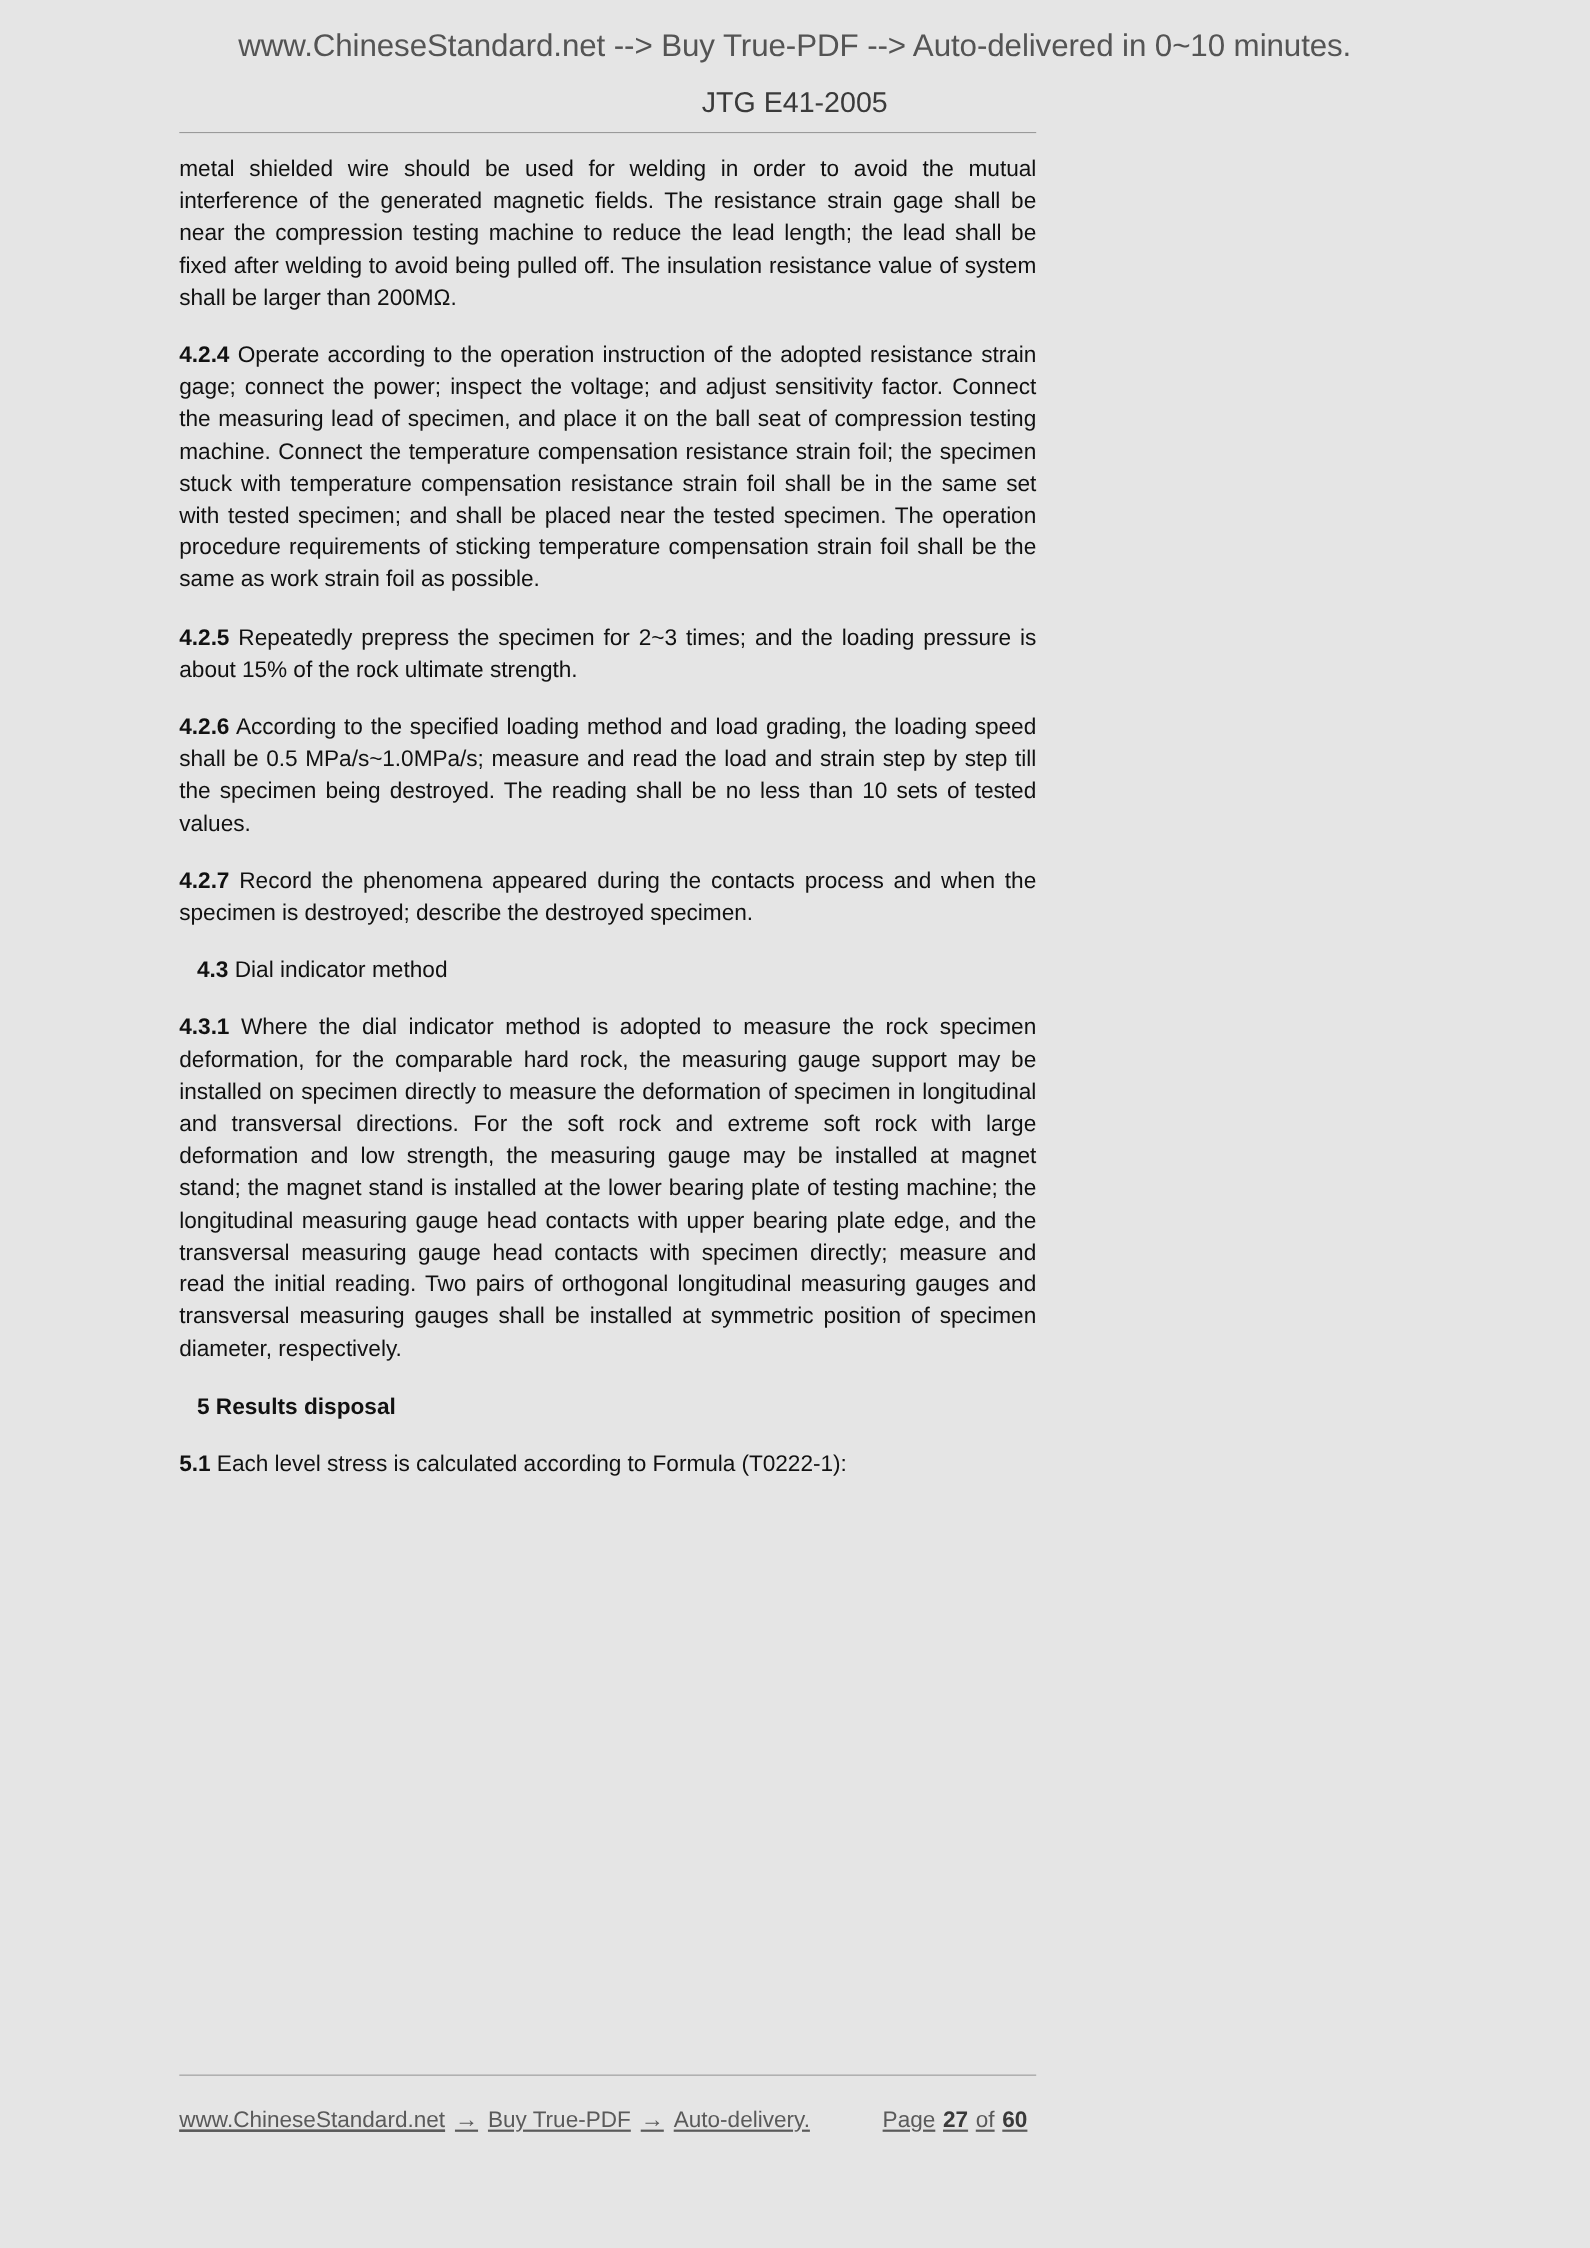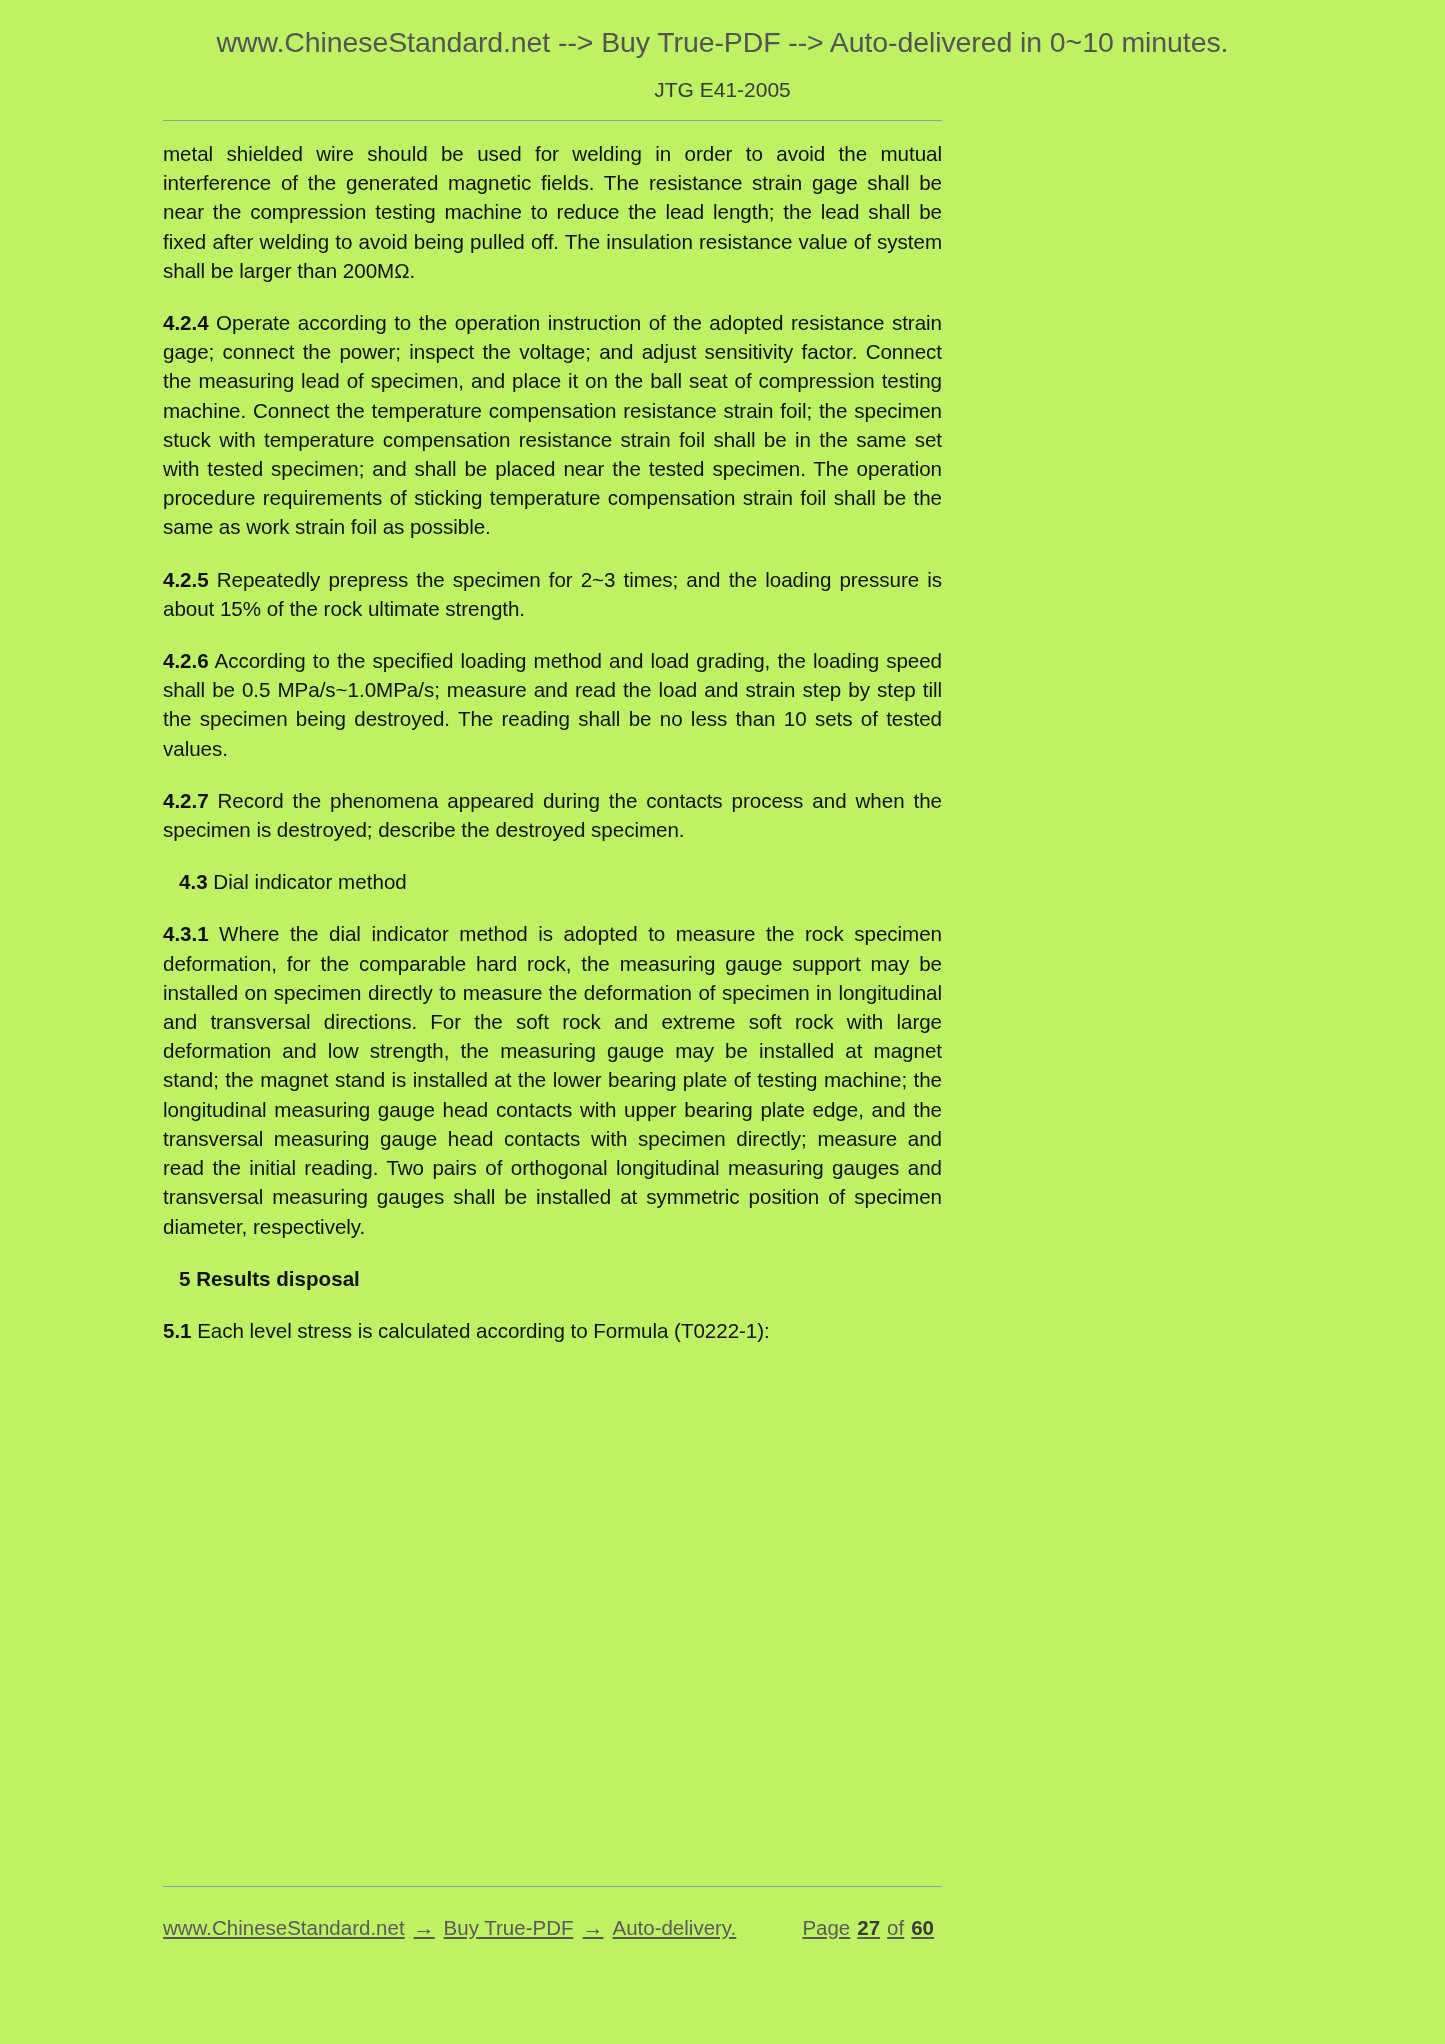--- a/index.html
+++ b/index.html
@@ -11,21 +11,21 @@
   body {
     font-family: "Liberation Sans", sans-serif;
     color: #000000;
     -webkit-font-smoothing: antialiased;
   }
   .page {
     position: relative;
     width: 1445px;
     height: 2044px;
     margin: 0 auto;
-    background: #bef264;
+    background: #e5e5e5;
     box-sizing: border-box;
     overflow: hidden;
   }
 
   
   .promo-banner {
     position: absolute;
     top: 26px;
     left: 0;
     width: 100%;
@@ -36,21 +36,21 @@
     white-space: nowrap;
   }
 
   
   .running-head {
     position: absolute;
     top: 78px;
     left: 0;
     width: 100%;
     text-align: center;
-    font-size: 21px;
+    font-size: 26px;
     color: #3a3a3a;
   }
 
   .rule-top {
     position: absolute;
     top: 120px;
     left: 163px;
     width: 779px;
     height: 1px;
     background: #9a9a9a;

